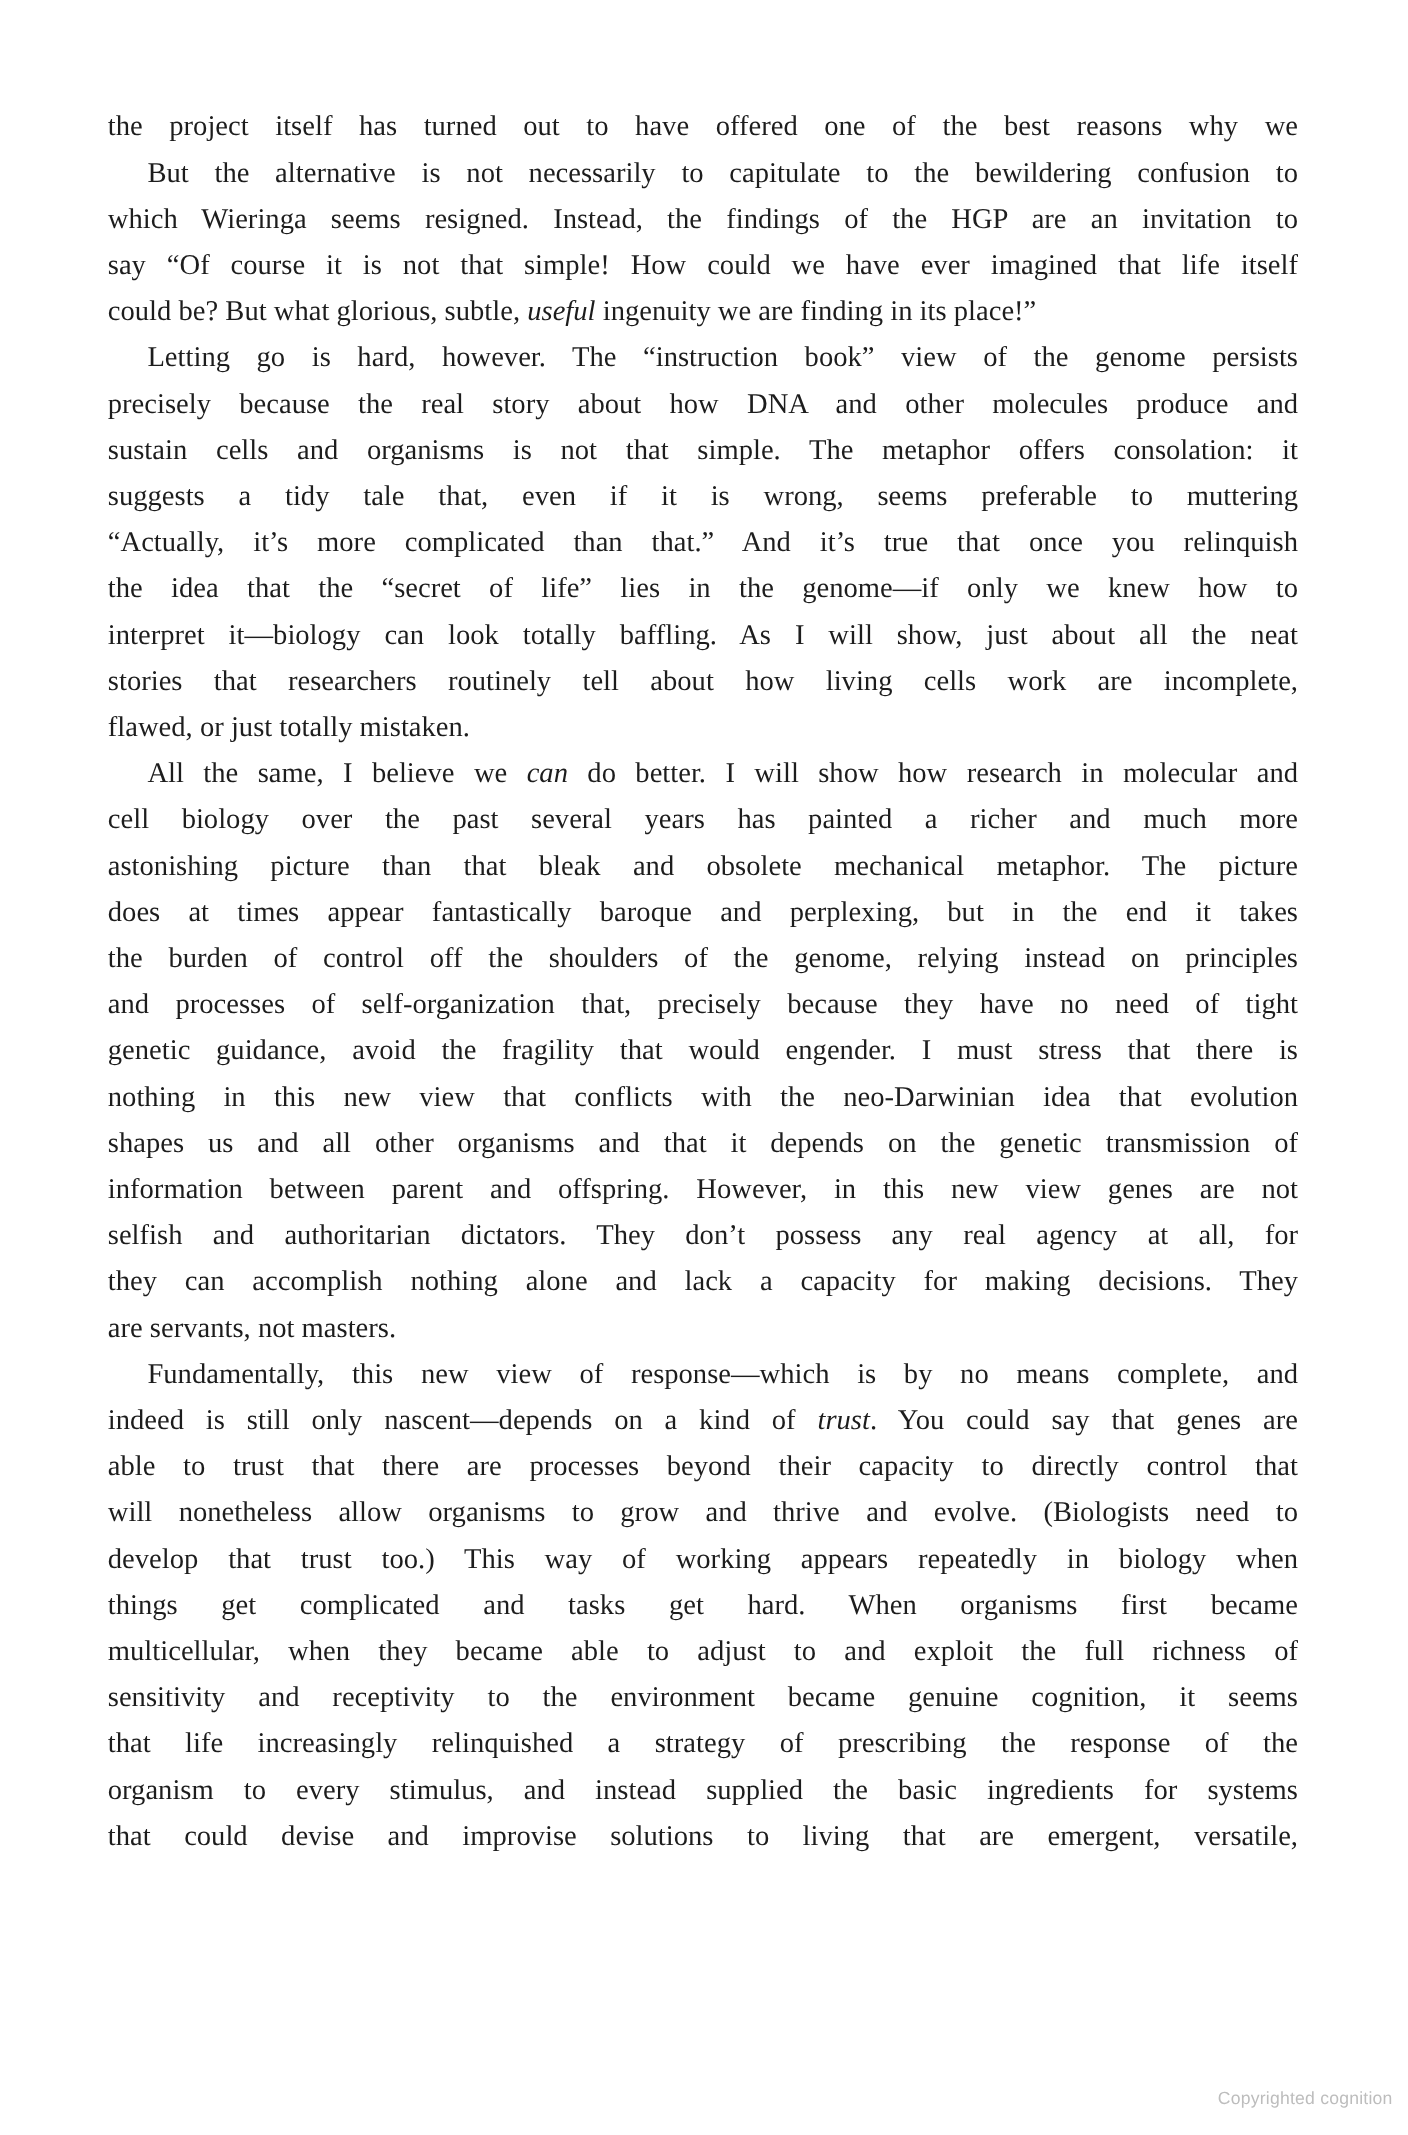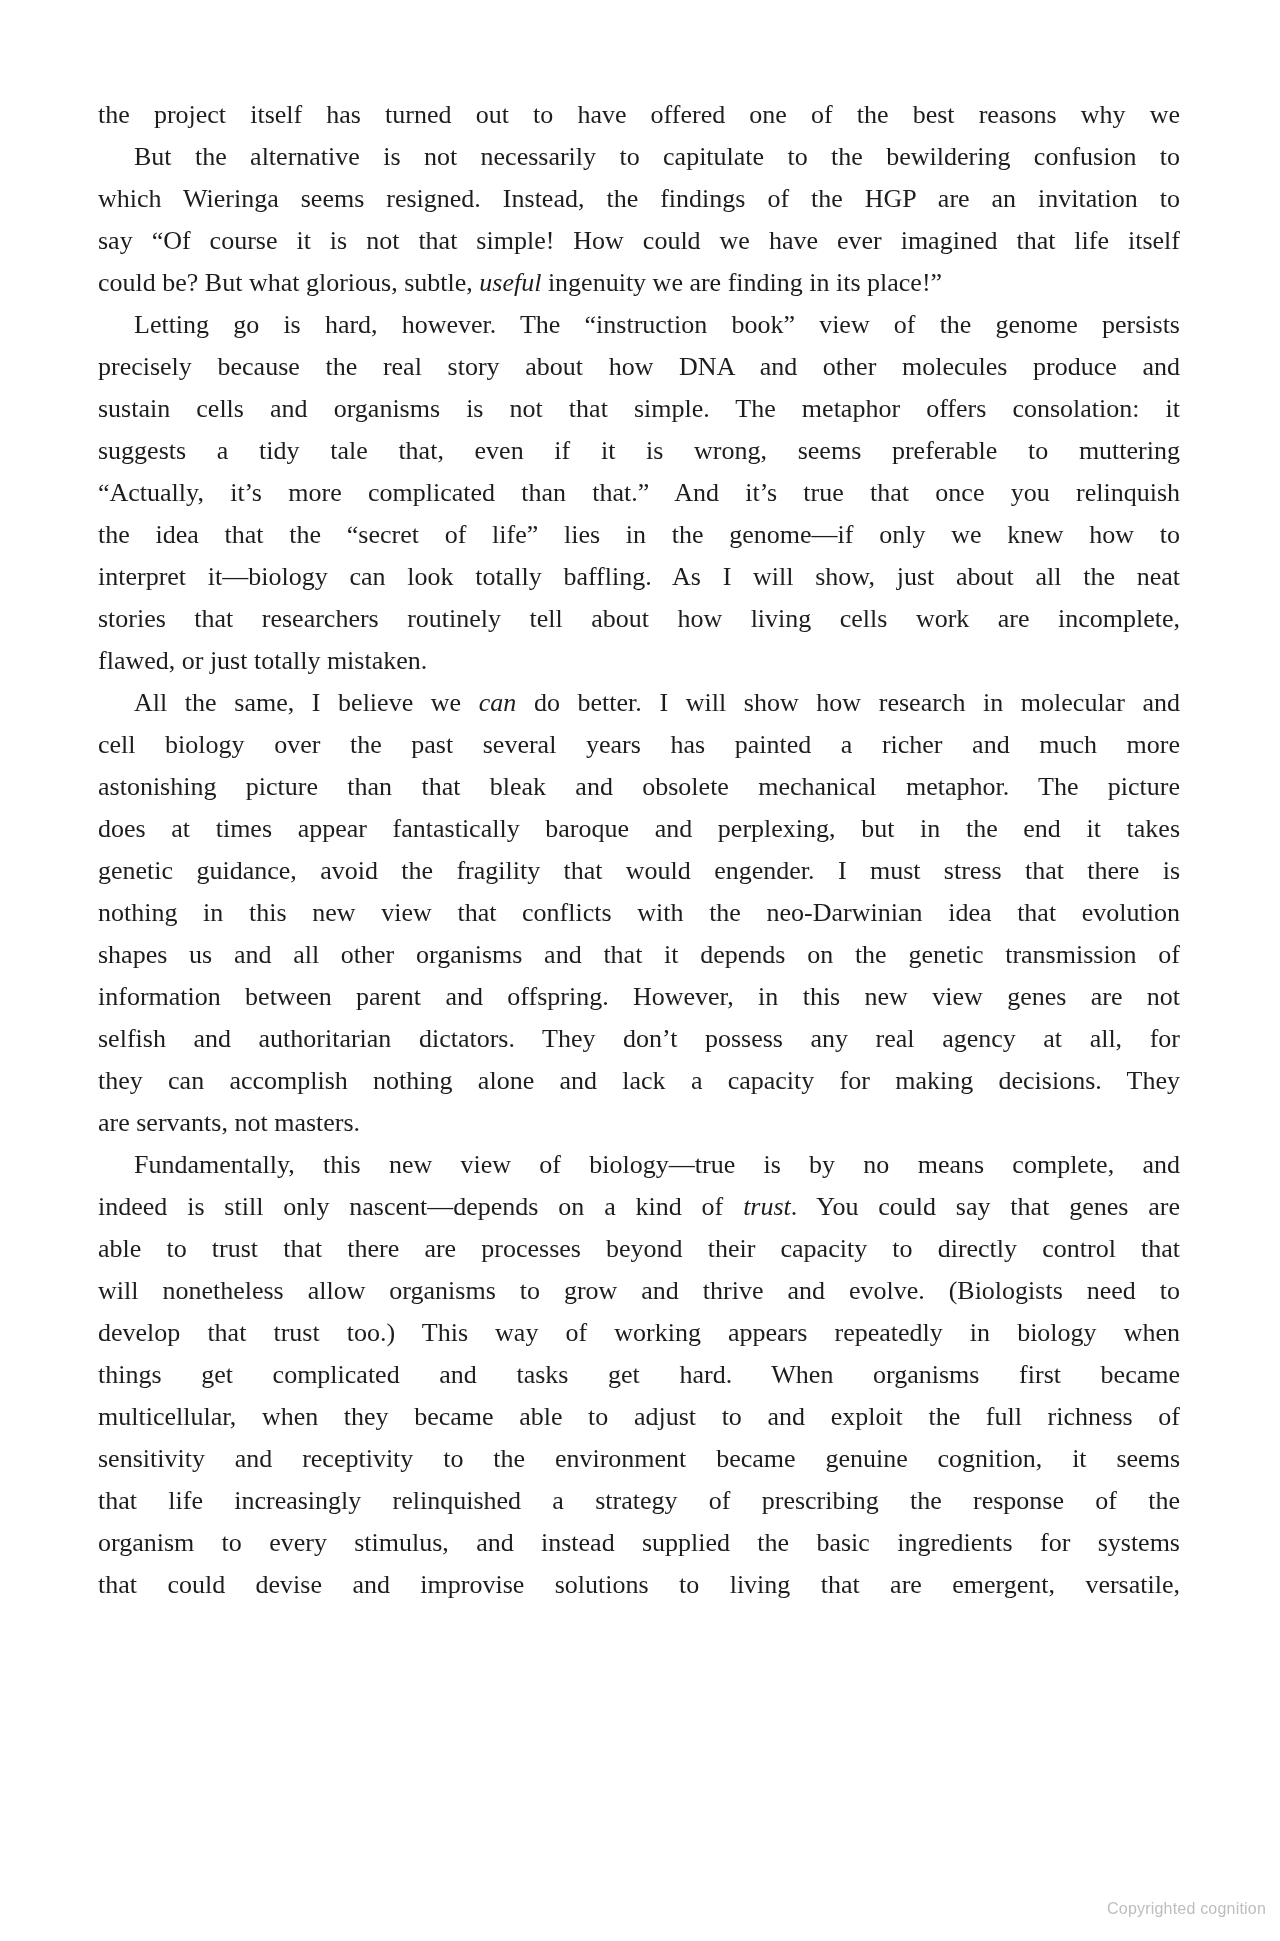--- a/index.html
+++ b/index.html
@@ -80,30 +80,32 @@
         <div class="line">the idea that the “secret of life” lies in the genome—if only we knew how to</div>
         <div class="line">interpret it—biology can look totally baffling. As I will show, just about all the neat</div>
         <div class="line">stories that researchers routinely tell about how living cells work are incomplete,</div>
         <div class="line last">flawed, or just totally mistaken.</div>
       </div>
       <div class="para indent">
         <div class="line">All the same, I believe we <i>can</i> do better. I will show how research in molecular and</div>
         <div class="line">cell biology over the past several years has painted a richer and much more</div>
         <div class="line">astonishing picture than that bleak and obsolete mechanical metaphor. The picture</div>
         <div class="line">does at times appear fantastically baroque and perplexing, but in the end it takes</div>
+        <div class="line">the burden of control off the shoulders of the genome, relying instead on principles</div>
+        <div class="line">and processes of self-organization that, precisely because they have no need of tight</div>
         <div class="line">genetic guidance, avoid the fragility that would engender. I must stress that there is</div>
         <div class="line">nothing in this new view that conflicts with the neo-Darwinian idea that evolution</div>
         <div class="line">shapes us and all other organisms and that it depends on the genetic transmission of</div>
         <div class="line">information between parent and offspring. However, in this new view genes are not</div>
         <div class="line">selfish and authoritarian dictators. They don’t possess any real agency at all, for</div>
         <div class="line">they can accomplish nothing alone and lack a capacity for making decisions. They</div>
         <div class="line last">are servants, not masters.</div>
       </div>
       <div class="para indent">
-        <div class="line">Fundamentally, this new view of biology—true is by no means complete, and</div>
+        <div class="line">Fundamentally, this new view of response—which is by no means complete, and</div>
         <div class="line">indeed is still only nascent—depends on a kind of <i>trust</i>. You could say that genes are</div>
         <div class="line">able to trust that there are processes beyond their capacity to directly control that</div>
         <div class="line">will nonetheless allow organisms to grow and thrive and evolve. (Biologists need to</div>
         <div class="line">develop that trust too.) This way of working appears repeatedly in biology when</div>
         <div class="line">things get complicated and tasks get hard. When organisms first became</div>
         <div class="line">multicellular, when they became able to adjust to and exploit the full richness of</div>
         <div class="line">sensitivity and receptivity to the environment became genuine cognition, it seems</div>
         <div class="line">that life increasingly relinquished a strategy of prescribing the response of the</div>
         <div class="line">organism to every stimulus, and instead supplied the basic ingredients for systems</div>
         <div class="line">that could devise and improvise solutions to living that are emergent, versatile,</div>

